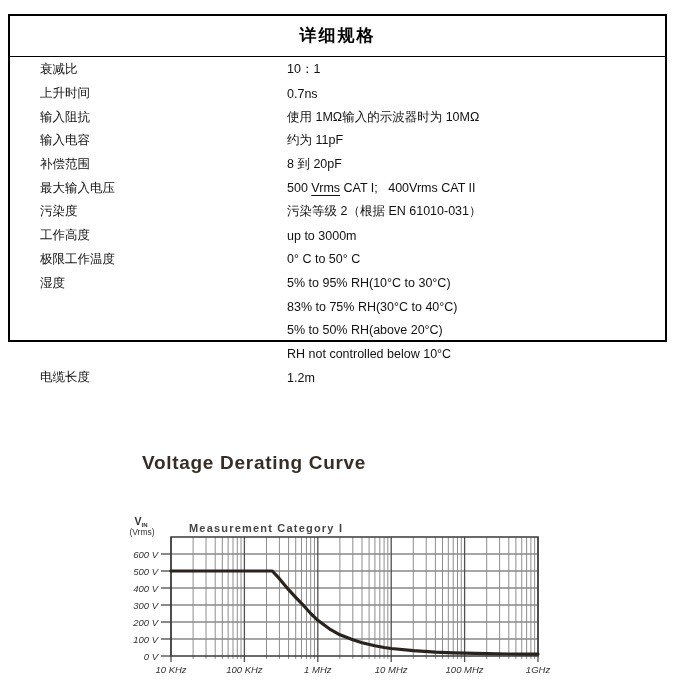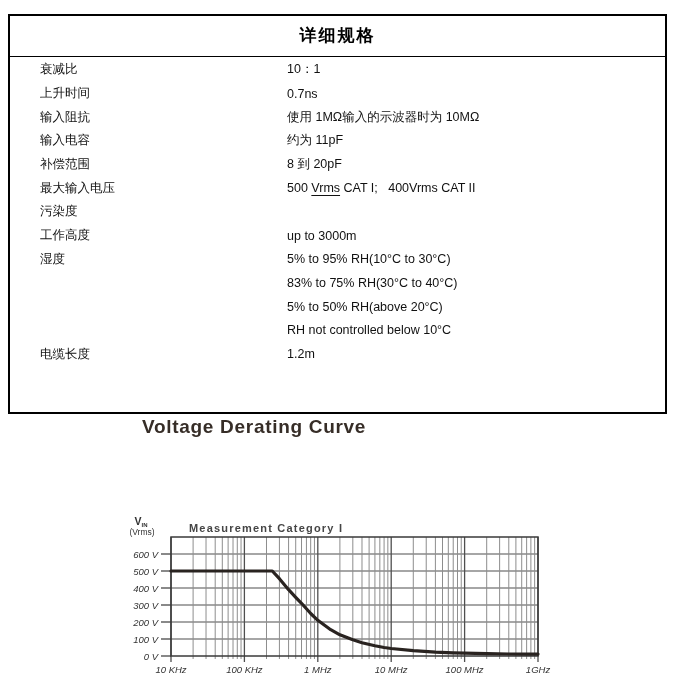--- a/index.html
+++ b/index.html
@@ -6,21 +6,21 @@
   body {
     width:690px; height:689px; position:relative;
     background:#ffffff; color:#1a1a1a;
     font-family:"Liberation Sans", sans-serif;
     overflow:hidden;
   }
 
   
   .spec-table {
     position:absolute; left:8px; top:14px;
-    width:659px; height:400px; box-sizing:border-box;
+    width:659px; height:328px; box-sizing:border-box;
     border:2px solid #000;
     background:#fff;
   }
   .table-title {
     height:40px; line-height:40px; text-align:center;
     font-size:17px; font-weight:bold; letter-spacing:2px;
     border-bottom:1px solid #000; color:#000;
   }
   .table-body { padding-top:1px; }
   .spec-row { display:flex; align-items:center; height:23.7px; font-size:12.5px; }
@@ -30,21 +30,21 @@
     text-decoration-line:underline;
     text-decoration-style:wavy;
     text-decoration-color:#e53c30;
     text-decoration-thickness:1px;
     text-underline-offset:3px;
     text-decoration:underline;
   }
 
   
   .section-heading {
-    position:absolute; left:142px; top:416px;
+    position:absolute; left:142px; top:452px;
     font-size:19px; font-weight:bold; letter-spacing:0.7px;
     color:#362d27;
   }
   .derating-chart { position:absolute; left:105px; top:505px; }
 </style>
 </head>
 <body>
 
 <div class="spec-table">
   <div class="table-title">详细规格</div>
@@ -69,24 +69,29 @@
     <div class="spec-row">
       <span class="spec-label">补偿范围</span>
       <span class="spec-value">8 到 20pF</span>
     </div>
     <div class="spec-row">
       <span class="spec-label">最大输入电压</span>
       <span class="spec-value"><span>500 </span><span class="wavy">Vrms</span><span> CAT I;&nbsp;&nbsp;&nbsp;400Vrms CAT II</span></span>
     </div>
     <div class="spec-row">
       <span class="spec-label">污染度</span>
+      <span class="spec-value">污染等级 2（根据 EN 61010-031）</span>
     </div>
     <div class="spec-row">
       <span class="spec-label">工作高度</span>
       <span class="spec-value">up to 3000m</span>
+    </div>
+    <div class="spec-row">
+      <span class="spec-label">极限工作温度</span>
+      <span class="spec-value">0° C to 50° C</span>
     </div>
     <div class="spec-row">
       <span class="spec-label">湿度</span>
       <span class="spec-value">5% to 95% RH(10°C to 30°C)</span>
     </div>
     <div class="spec-row">
       <span class="spec-label"></span>
       <span class="spec-value">83% to 75% RH(30°C to 40°C)</span>
     </div>
     <div class="spec-row">

